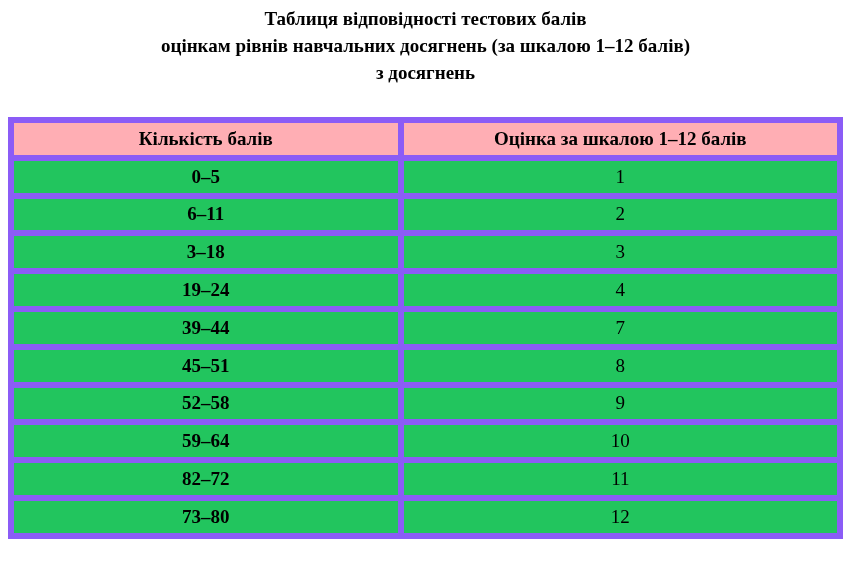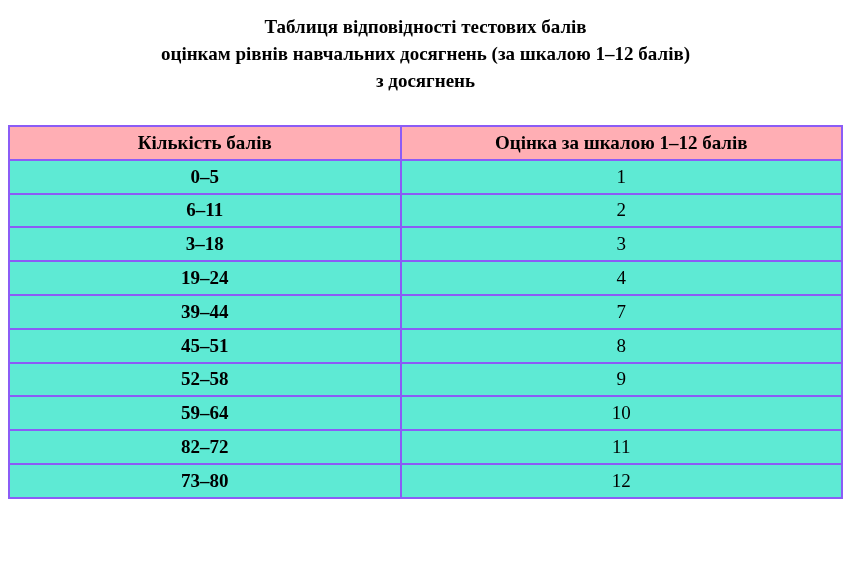--- a/index.html
+++ b/index.html
@@ -8,52 +8,52 @@
     background: #ffffff;
   }
   body {
     width: 851px;
     height: 586px;
     font-family: "Liberation Serif", "DejaVu Serif", serif;
     color: #000000;
     overflow: hidden;
   }
   .doc-title {
-    margin-top: 13px;
+    margin-top: 5px;
     text-align: center;
     font-weight: bold;
     font-size: 19px;
     line-height: 27px;
     color: #000000;
   }
   .doc-title .title-line {
     display: block;
   }
   table.score-table {
     border-collapse: collapse;
     table-layout: fixed;
     width: 835px;
     margin-left: 8px;
     margin-top: 31px;
   }
   table.score-table th,
   table.score-table td {
-    border: 2px solid #8b5cf6;
+    border: 6px solid #8b5cf6;
     height: 31.8px;
     text-align: center;
     vertical-align: middle;
     padding: 0 4px;
   }
   table.score-table th {
     background: #ffaeb4;
     font-weight: bold;
     font-size: 19px;
   }
   table.score-table td {
-    background: #5eead4;
+    background: #22c55e;
     font-size: 19px;
   }
   table.score-table td.points {
     font-weight: bold;
   }
   table.score-table td.grade {
     font-weight: normal;
   }
   col.col-points { width: 47%; }
   col.col-grade  { width: 53%; }

